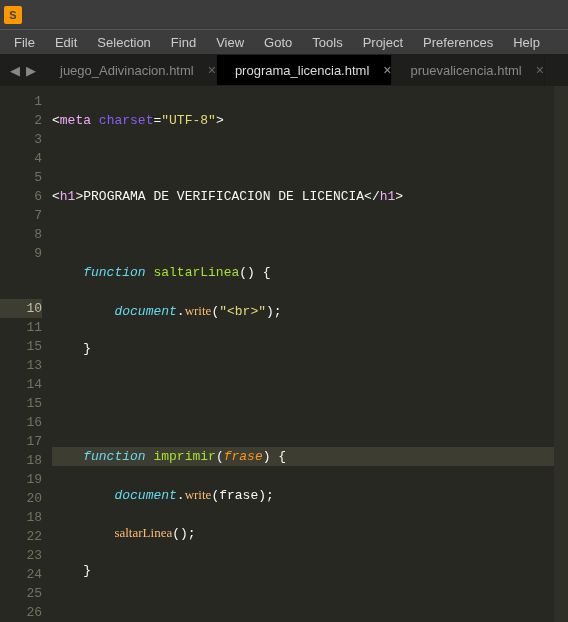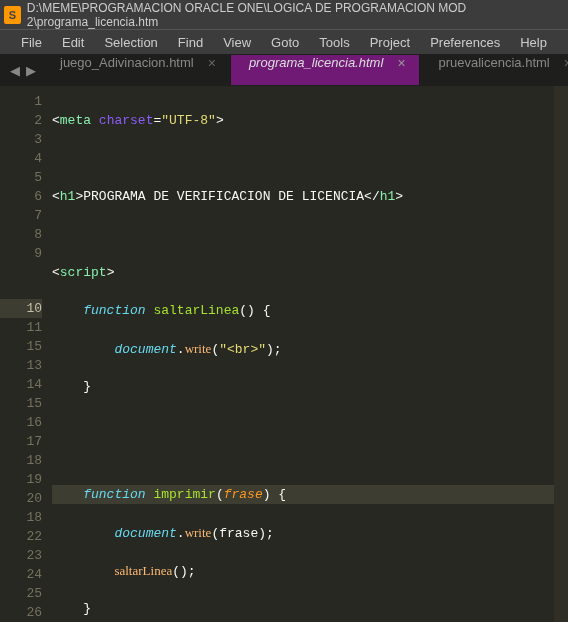--- a/index.html
+++ b/index.html
@@ -1,51 +1,50 @@
 <!DOCTYPE html>
 <html><head>
 <meta charset="utf-8">
 <style>
 * { margin: 0; padding: 0; box-sizing: border-box; }
 body { font-family: "Segoe UI", Tahoma, sans-serif; background: #272822; width: 568px; height: 622px; overflow: hidden; }
 .title-bar { height: 30px; background: #3c3c3c; display: flex; align-items: center; padding: 0 4px; color: #ccc; font-size: 12px; border-bottom: 1px solid #555; }
 .app-icon { width: 18px; height: 18px; background: #ff9800; display: flex; align-items: center; justify-content: center; color: #444; font-weight: bold; font-size: 11px; margin-right: 6px; border-radius: 2px; }
-.menu-bar { height: 24px; background: #3c3c3c; display: flex; align-items: center; padding: 0 4px; color: #ccc; font-size: 13px; justify-content: center; }
+.menu-bar { height: 24px; background: #3c3c3c; display: flex; align-items: center; padding: 0 4px; color: #ccc; font-size: 13px; }
 .menu-item { padding: 2px 10px; cursor: default; }
 .tab-bar { height: 32px; background: #1e1f1c; display: flex; align-items: center; padding-left: 4px; }
 .nav-arrows { display: flex; align-items: center; color: #888; font-size: 13px; padding: 0 6px; }
-.tab { display: flex; height: 30px; padding: 0 14px 0 18px; color: #888; font-size: 13px; border-right: 1px solid #1a1a18; background: #1e1f1c; cursor: default; position: relative; }
-.tab.active { background: #701a75; color: #ddd; font-style: italic; }
+.tab { display: flex; align-items: center; height: 30px; padding: 0 0 0 18px; color: #888; font-size: 13px; border-right: 1px solid #1a1a18; background: #1e1f1c; cursor: default; position: relative; }
+.tab.active { background: #000000; color: #ddd; }
 .tab-close { margin-left: 14px; font-size: 14px; color: #666; cursor: pointer; }
 .tab.active .tab-close { color: #999; }
 .editor { display: flex; height: calc(100% - 86px); }
 .gutter { width: 52px; background: #272822; text-align: right; padding: 6px 10px 6px 0; color: #75715e; font-family: Consolas, "Courier New", monospace; font-size: 13px; line-height: 19px; user-select: none; }
 .gutter .ln { height: 19px; }
 .gutter .ln.hl { background: #3e3d32; color: #c2bfa5; margin-top: 36px; }
 .code { flex: 1; padding: 6px 0; font-family: Consolas, "Courier New", monospace; font-size: 13px; line-height: 19px; color: #f8f8f2; white-space: pre; position: relative; }
 .code .line { height: 19px; }
 .code .line.hl { background: #3e3d32; margin-top: 32px; }
 .p { color: #f8f8f2; } 
-.tn { color: #86efac; } 
+.tn { color: #f0abfc; } 
 .attr { color: #8b5cf6; } 
 .str { color: #e6db74; } 
 .kw { color: #66d9ef; font-style: italic; } 
 .fn { color: #a6e22e; } 
 .par { color: #fd971f; font-style: italic; } 
 .call { color: #fdba74; font-family: Liberation Serif, serif; } 
 .obj { color: #66d9ef; font-style: italic; } 
 .txt { color: #f8f8f2; } 
 .scrollshade { position: absolute; right: 0; top: 0; width: 14px; height: 100%; background: #2f2f28; }
 </style>
 </head>
 <body>
 
 <div class="title-bar">
   <div class="app-icon">S</div>
-  <div>D:\MEME\PROGRAMACION ORACLE ONE\LOGICA DE PROGRAMACION MOD 2\programa_licencia.htm</div>
 </div>
 
 <div class="menu-bar">
   <div class="menu-item">File</div>
   <div class="menu-item">Edit</div>
   <div class="menu-item">Selection</div>
   <div class="menu-item">Find</div>
   <div class="menu-item">View</div>
   <div class="menu-item">Goto</div>
   <div class="menu-item">Tools</div>
@@ -103,21 +102,20 @@
       <div class="ln">25</div>
       <div class="ln">26</div>
       <div class="ln">27</div>
       <div class="ln">28</div>
   </div>
   <div class="code">
 <div class="line"><span class="p">&lt;</span><span class="tn">meta</span> <span class="attr">charset</span><span class="p">=</span><span class="str">"UTF-8"</span><span class="p">&gt;</span></div>
 <div class="line"></div>
 <div class="line"><span class="p">&lt;</span><span class="tn">h1</span><span class="p">&gt;</span><span class="txt">PROGRAMA DE VERIFICACION DE LICENCIA</span><span class="p">&lt;</span><span class="p">/</span><span class="tn">h1</span><span class="p">&gt;</span></div>
 <div class="line"></div>
-<div class="line"><span class="p">&lt;</span><span class="tn">script</span><span class="p">&gt;</span></div>
 <div class="line">    <span class="kw">function</span> <span class="fn">saltarLinea</span><span class="p">(</span><span class="p">)</span> <span class="p">{</span></div>
 <div class="line">        <span class="obj">document</span><span class="p">.</span><span class="call">write</span><span class="p">(</span><span class="str">"&lt;br&gt;"</span><span class="p">)</span><span class="p">;</span></div>
 <div class="line">    <span class="p">}</span></div>
 <div class="line"></div>
 <div class="line hl">    <span class="kw">function</span> <span class="fn">imprimir</span><span class="p">(</span><span class="par">frase</span><span class="p">)</span> <span class="p">{</span></div>
 <div class="line">        <span class="obj">document</span><span class="p">.</span><span class="call">write</span><span class="p">(</span><span class="p">frase</span><span class="p">)</span><span class="p">;</span></div>
 <div class="line">        <span class="call">saltarLinea</span><span class="p">(</span><span class="p">)</span><span class="p">;</span></div>
 <div class="line">    <span class="p">}</span></div>
 <div class="line"></div>
 

